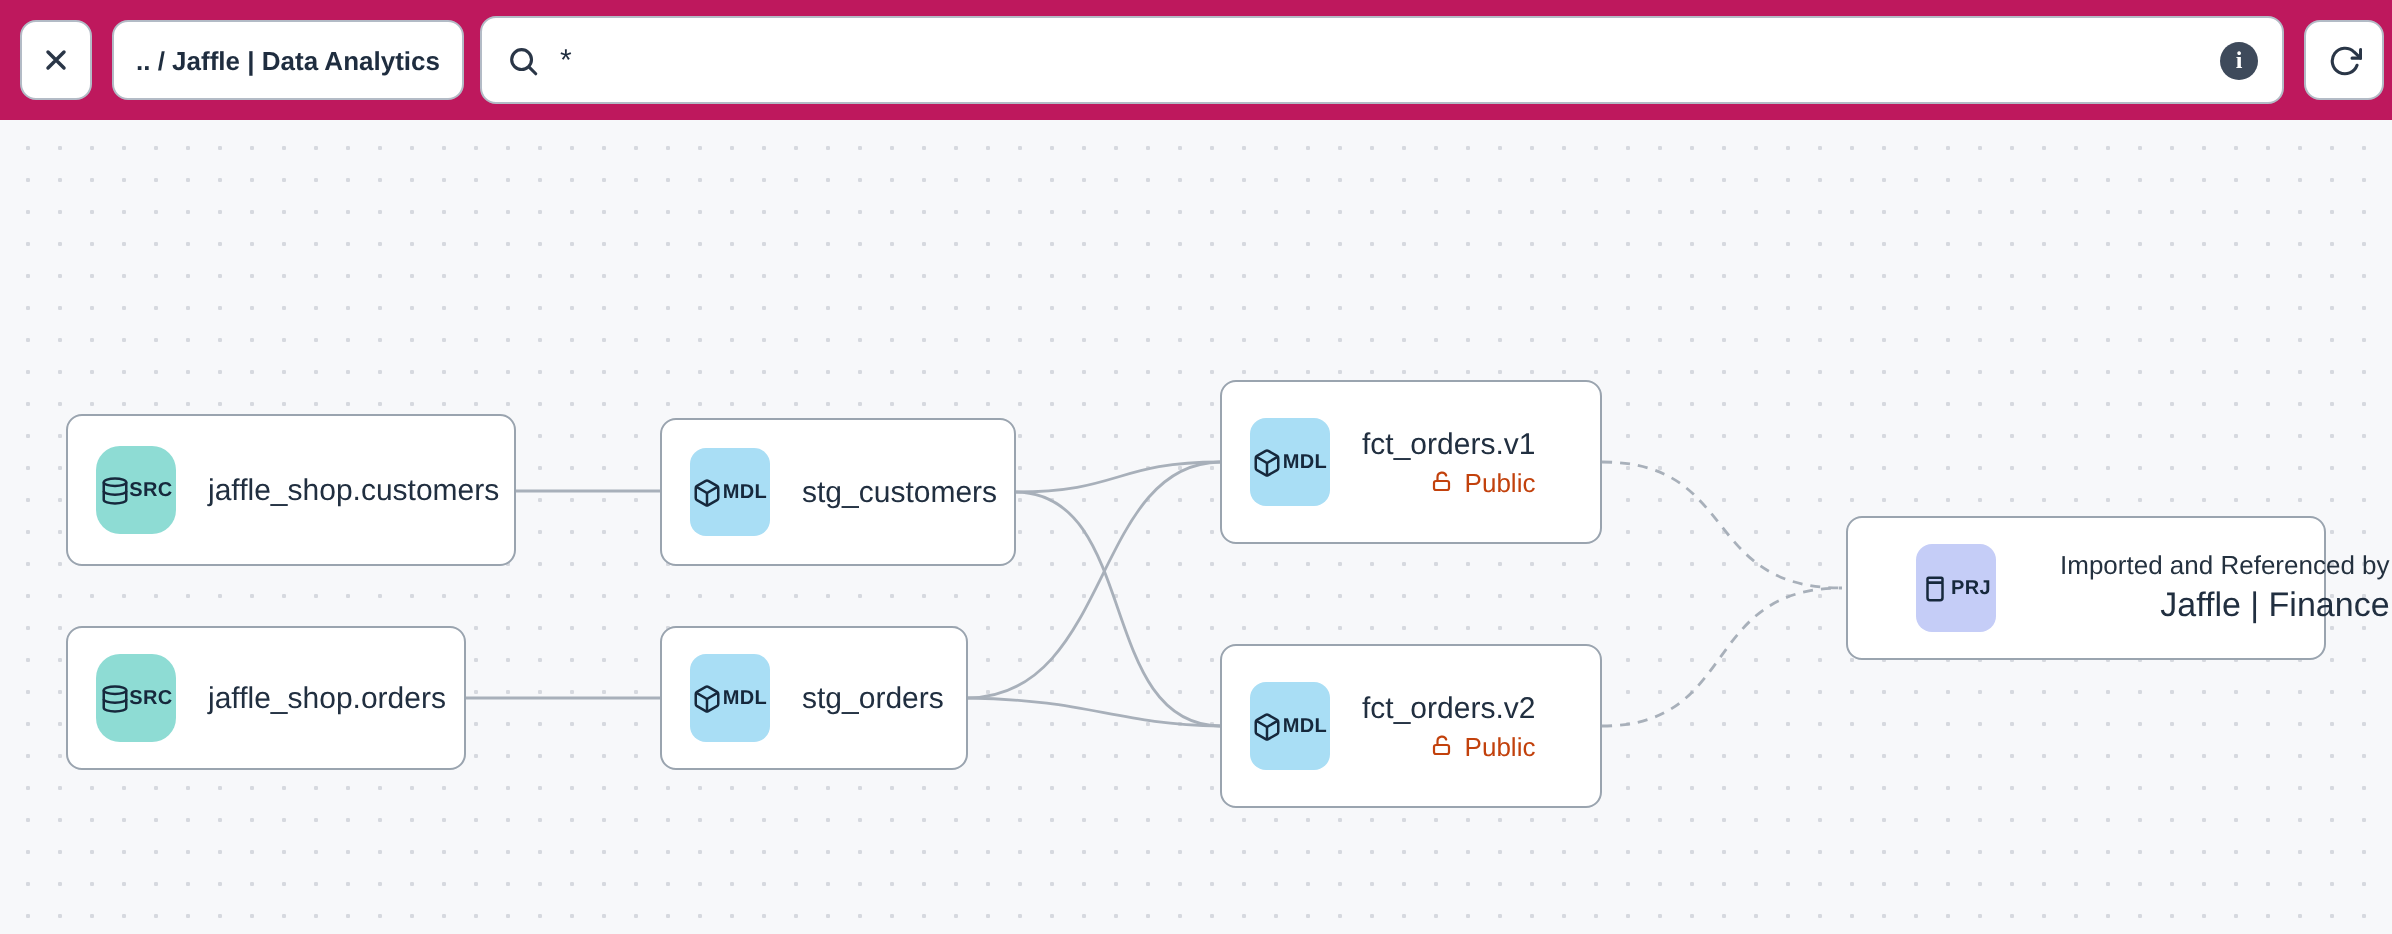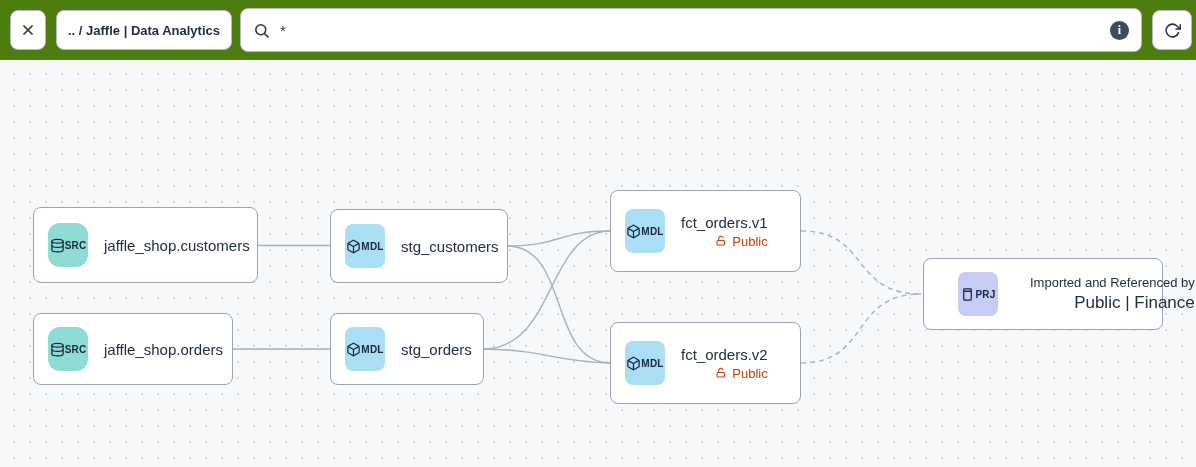--- a/index.html
+++ b/index.html
@@ -2,21 +2,21 @@
 <html style="--src-badge: #8EDCD4; --mdl-badge: #A9DEF5; --prj-badge: #C5CDF7; --canvas-bg: #F7F8FA; --node-border: #9AA4AF; --edge: #A8B0BA; --text-dark: #1E2B3C;"><head>
 <meta charset="utf-8">
 <style>
   html,body{margin:0;padding:0;width:1196px;height:467px;overflow:hidden;
     font-family:"Liberation Sans","DejaVu Sans",sans-serif;background:#ffffff;}
   :root{
     --src-badge:#8EDCD4; --mdl-badge:#A9DEF5; --prj-badge:#C5CDF7;
     --canvas-bg:#F7F8FA; --node-border:#9AA4AF; --edge:#A8B0BA; --text-dark:#1E2B3C;
   }
   
-  .topbar{position:relative;width:1196px;height:60px;background:#4d7c0f;}
+  .topbar{position:relative;width:1196px;height:60px;background:#be185d;}
   .tb-btn{position:absolute;box-sizing:border-box;background:#fff;border:1px solid #B3BBC6;
     border-radius:8px;display:flex;align-items:center;justify-content:center;cursor:pointer;
     color:#2A3647;}
   .close-btn{left:10px;top:10px;width:36px;height:40px;}
   .crumb-btn{left:56px;top:10px;width:176px;height:40px;font-size:13px;font-weight:700;
     color:#1F2D3F;white-space:nowrap;}
   .searchbox{position:absolute;box-sizing:border-box;left:240px;top:8px;width:902px;height:44px;
     background:#fff;border:1px solid #B3BBC6;border-radius:8px;display:flex;align-items:center;
     padding:0 12px;gap:8px;}
   .searchbox input{flex:1;border:none;outline:none;font-size:15px;color:#1F2D3F;
@@ -208,17 +208,17 @@
       <span>
         <svg width="15" height="15" viewBox="0 0 24 24" fill="none" stroke="currentColor" stroke-width="2" stroke-linejoin="round">
             <rect x="6" y="3" width="12" height="4" rx="1"></rect>
             <path d="M7 7h10a1 1 0 0 1 1 1v11a2 2 0 0 1-2 2H8a2 2 0 0 1-2-2V8a1 1 0 0 1 1-1z"></path>
           </svg>
       </span>
       <span class="blabel">PRJ</span>
     </div>
     <div class="node-col">
       <div class="prj-context">Imported and Referenced by</div>
-      <div class="prj-label">Public | Finance</div>
+      <div class="prj-label">Jaffle | Finance</div>
     </div>
   </div>
 
 </div>
 
 </body></html>

